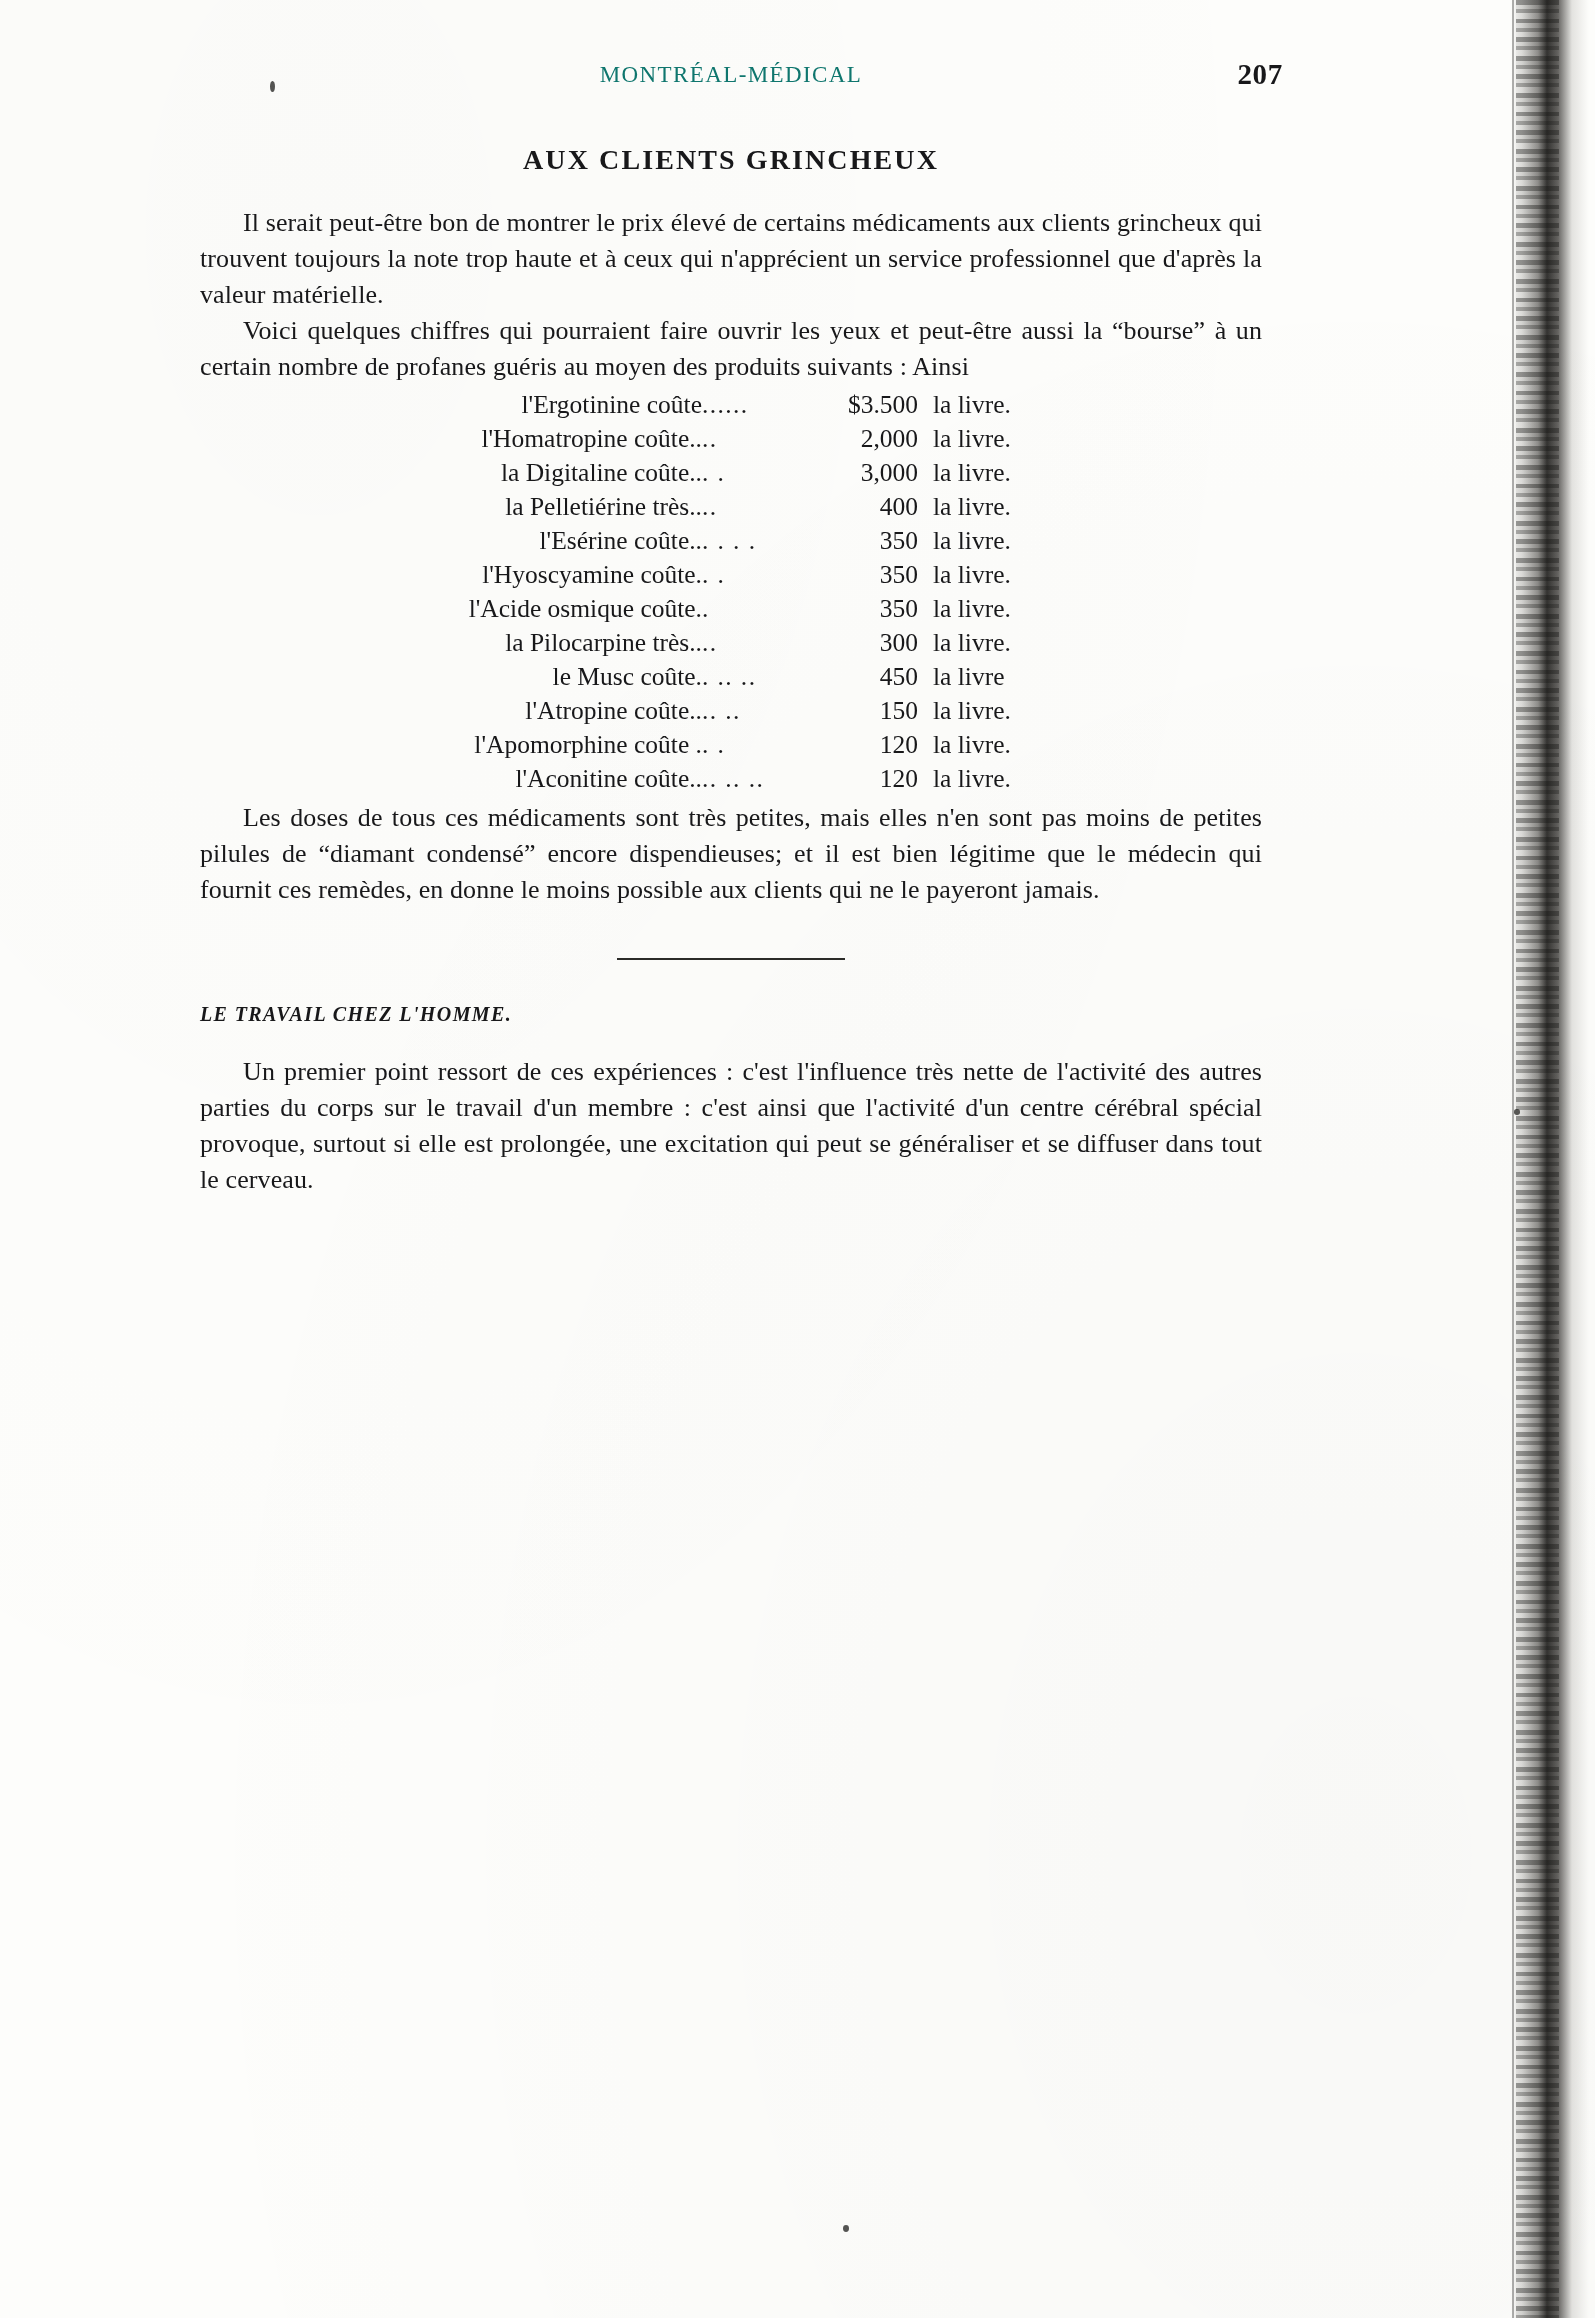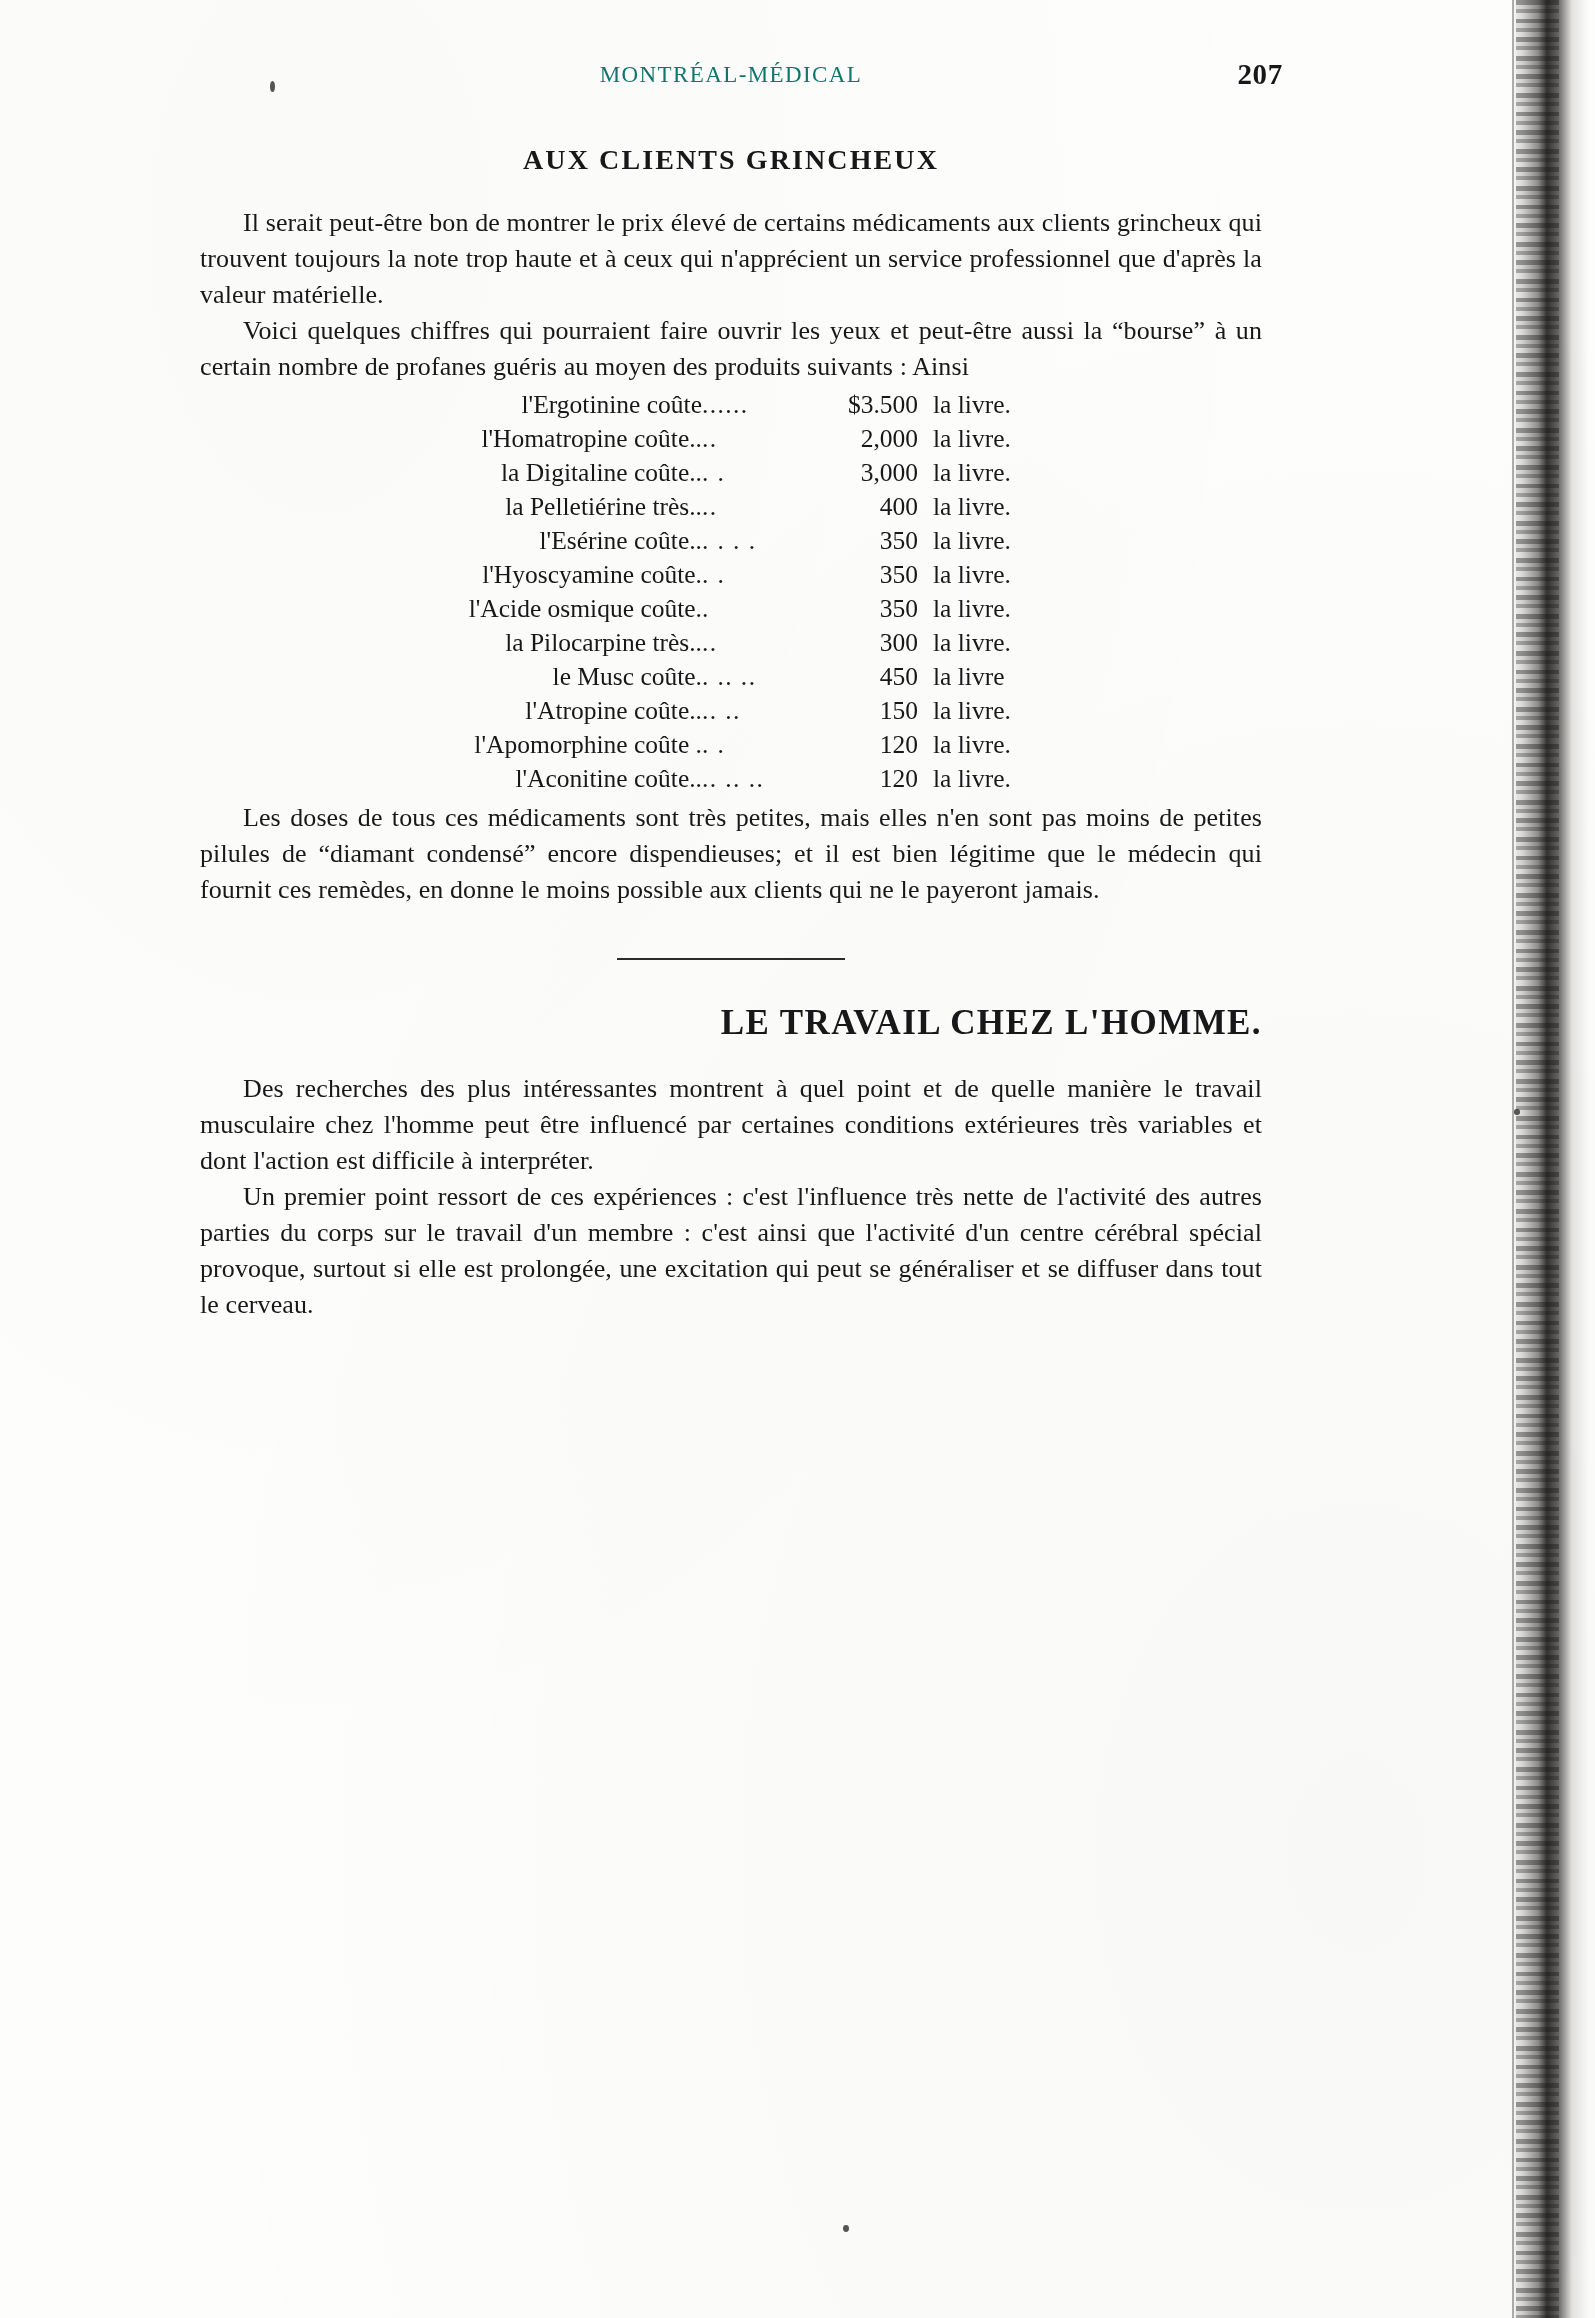--- a/index.html
+++ b/index.html
@@ -164,25 +164,26 @@
   }
 
   hr.rule {
     border: 0;
     border-top: 2.1px solid #2b2b28;
     width: 228px;
     margin: 50px auto 43px auto;
   }
 
   h2.section-title {
-    text-align: right;
-    font-size: 35px;
+    text-align: left;
+    font-size: 20px;
     font-weight: 700;
     letter-spacing: 1.4px;
     margin: 0 0 28px 0;
+    font-style: italic;
   }
 
   h3.subtitle {
     text-align: center;
     font-size: 19.7px;
     font-variant: small-caps;
     letter-spacing: 1.1px;
     font-weight: 400;
     margin: 0 0 22px 0;
   }
@@ -283,21 +284,20 @@
         <span class="unit">la livre.</span>
       </li>
     </ul>
 
     <p class="body-par">Les doses de tous ces médicaments sont très petites, mais elles n'en sont pas moins de petites pilules de “diamant condensé” encore dispendieuses; et il est bien légitime que le médecin qui fournit ces remèdes, en donne le moins possible aux clients qui ne le payeront jamais.</p>
 
     <hr class="rule">
 
     <h2 class="section-title">LE TRAVAIL CHEZ L'HOMME.</h2>
 
-    <p class="body-par">Des recherches des plus intéressantes montrent à quel point et de quelle manière le travail musculaire chez l'homme peut être influencé par certaines conditions extérieures très variables et dont l'action est difficile à interpréter.</p>
     <p class="body-par">Un premier point ressort de ces expériences : c'est l'influence très nette de l'activité des autres parties du corps sur le travail d'un membre : c'est ainsi que l'activité d'un centre cérébral spécial provoque, surtout si elle est prolongée, une excitation qui peut se généraliser et se diffuser dans tout le cerveau.</p>
 
   </div>
 
   <div class="gutter"></div>
   <div class="gutter-speckle"></div>
   <div class="gutter-edge"></div>
 </div>
 
 

